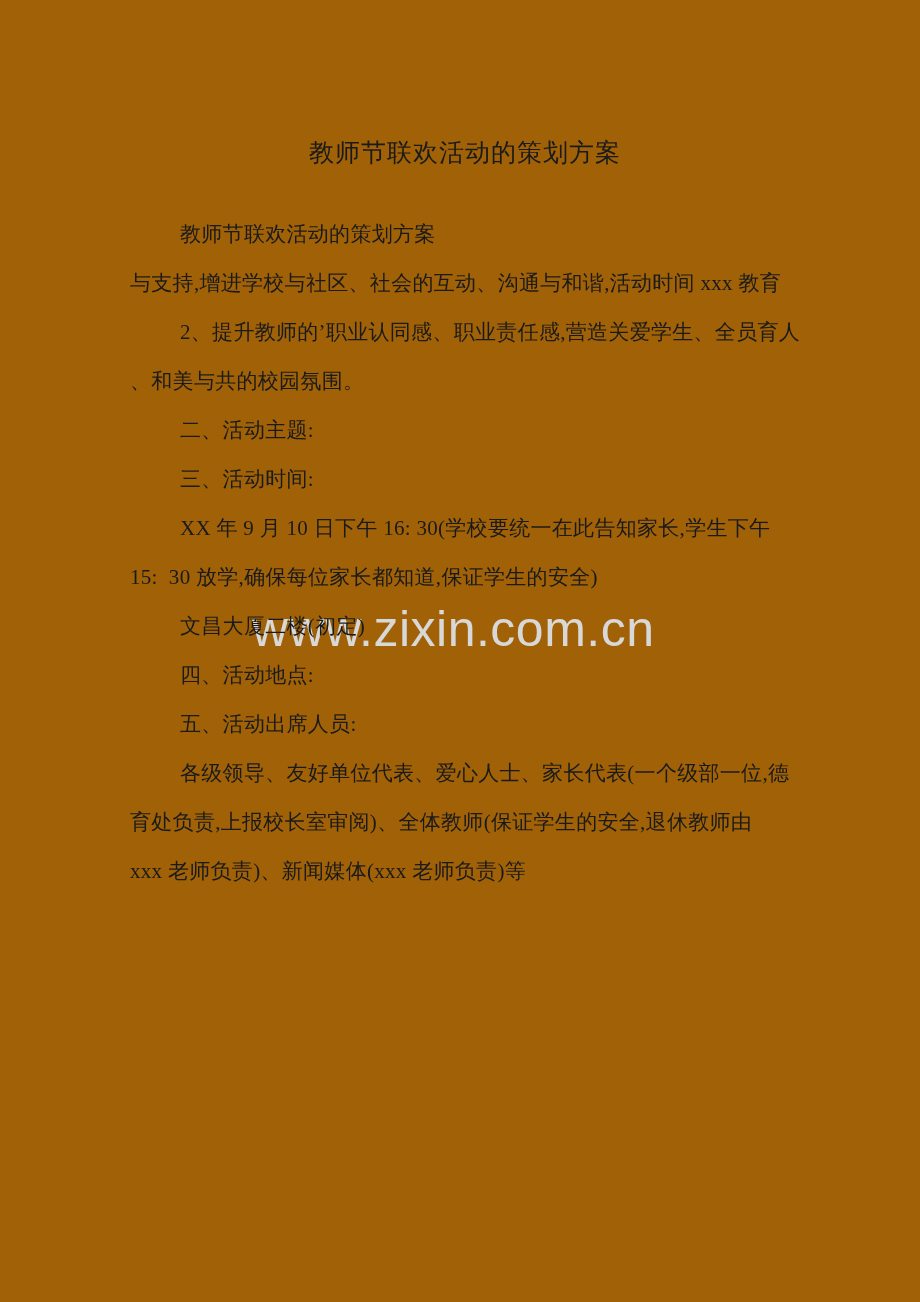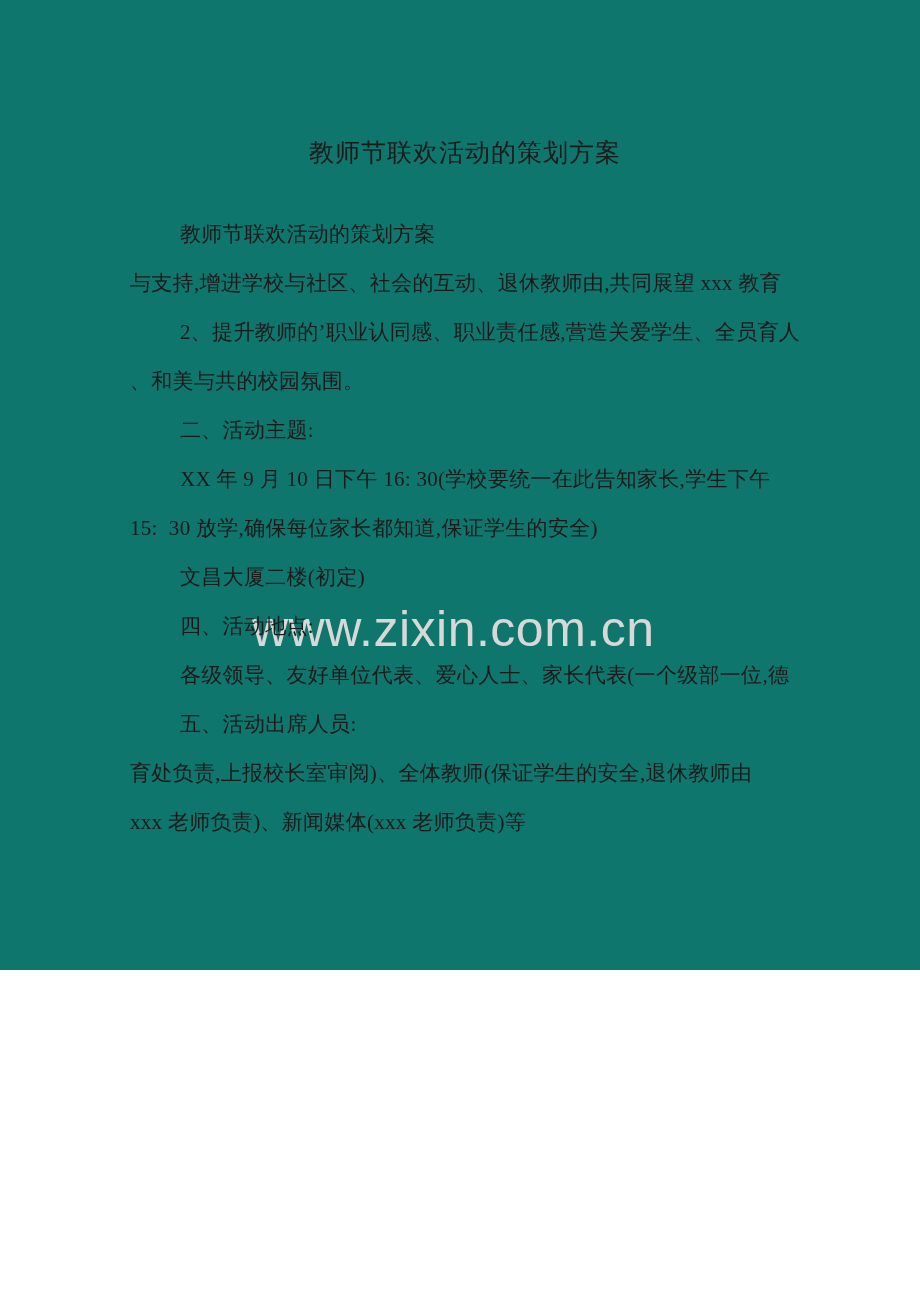--- a/index.html
+++ b/index.html
@@ -3,22 +3,22 @@
 <meta charset="utf-8">
 <style>
   html, body {
     margin: 0;
     padding: 0;
     background: #ffffff;
   }
   .page {
     position: relative;
     width: 920px;
-    height: 970px;
-    background: #0f766e;
+    height: 1302px;
+    background: #a16207;
     overflow: hidden;
     font-family: "Liberation Serif", "DejaVu Serif", serif;
     color: #1a1a1a;
   }
   .doc-title {
     position: absolute;
     top: 133px;
     left: 130px;
     width: 670px;
     text-align: center;
@@ -64,26 +64,27 @@
 <body>
 
 <div class="page">
   <div class="doc-title">教师节联欢活动的策划方案</div>
 
   <div class="watermark">www.zixin.com.cn</div>
 
   <div class="body-text">
 
   <div class="text-line indent">教师节联欢活动的策划方案</div>
-      <div class="text-line">与支持,增进学校与社区、社会的互动、退休教师由,共同展望 xxx 教育</div>
+      <div class="text-line">与支持,增进学校与社区、社会的互动、沟通与和谐,活动时间 xxx 教育</div>
       <div class="text-line indent">2、提升教师的’职业认同感、职业责任感,营造关爱学生、全员育人</div>
       <div class="text-line">、和美与共的校园氛围。</div>
       <div class="text-line indent">二、活动主题:</div>
+      <div class="text-line indent">三、活动时间:</div>
       <div class="text-line indent">XX 年 9 月 10 日下午 16: 30(学校要统一在此告知家长,学生下午</div>
       <div class="text-line">15:  30 放学,确保每位家长都知道,保证学生的安全)</div>
       <div class="text-line indent">文昌大厦二楼(初定)</div>
       <div class="text-line indent">四、活动地点:</div>
+      <div class="text-line indent">五、活动出席人员:</div>
       <div class="text-line indent">各级领导、友好单位代表、爱心人士、家长代表(一个级部一位,德</div>
-      <div class="text-line indent">五、活动出席人员:</div>
       <div class="text-line">育处负责,上报校长室审阅)、全体教师(保证学生的安全,退休教师由</div>
       <div class="text-line">xxx 老师负责)、新闻媒体(xxx 老师负责)等</div>
     </div>
 </div>
 
 </body></html>

